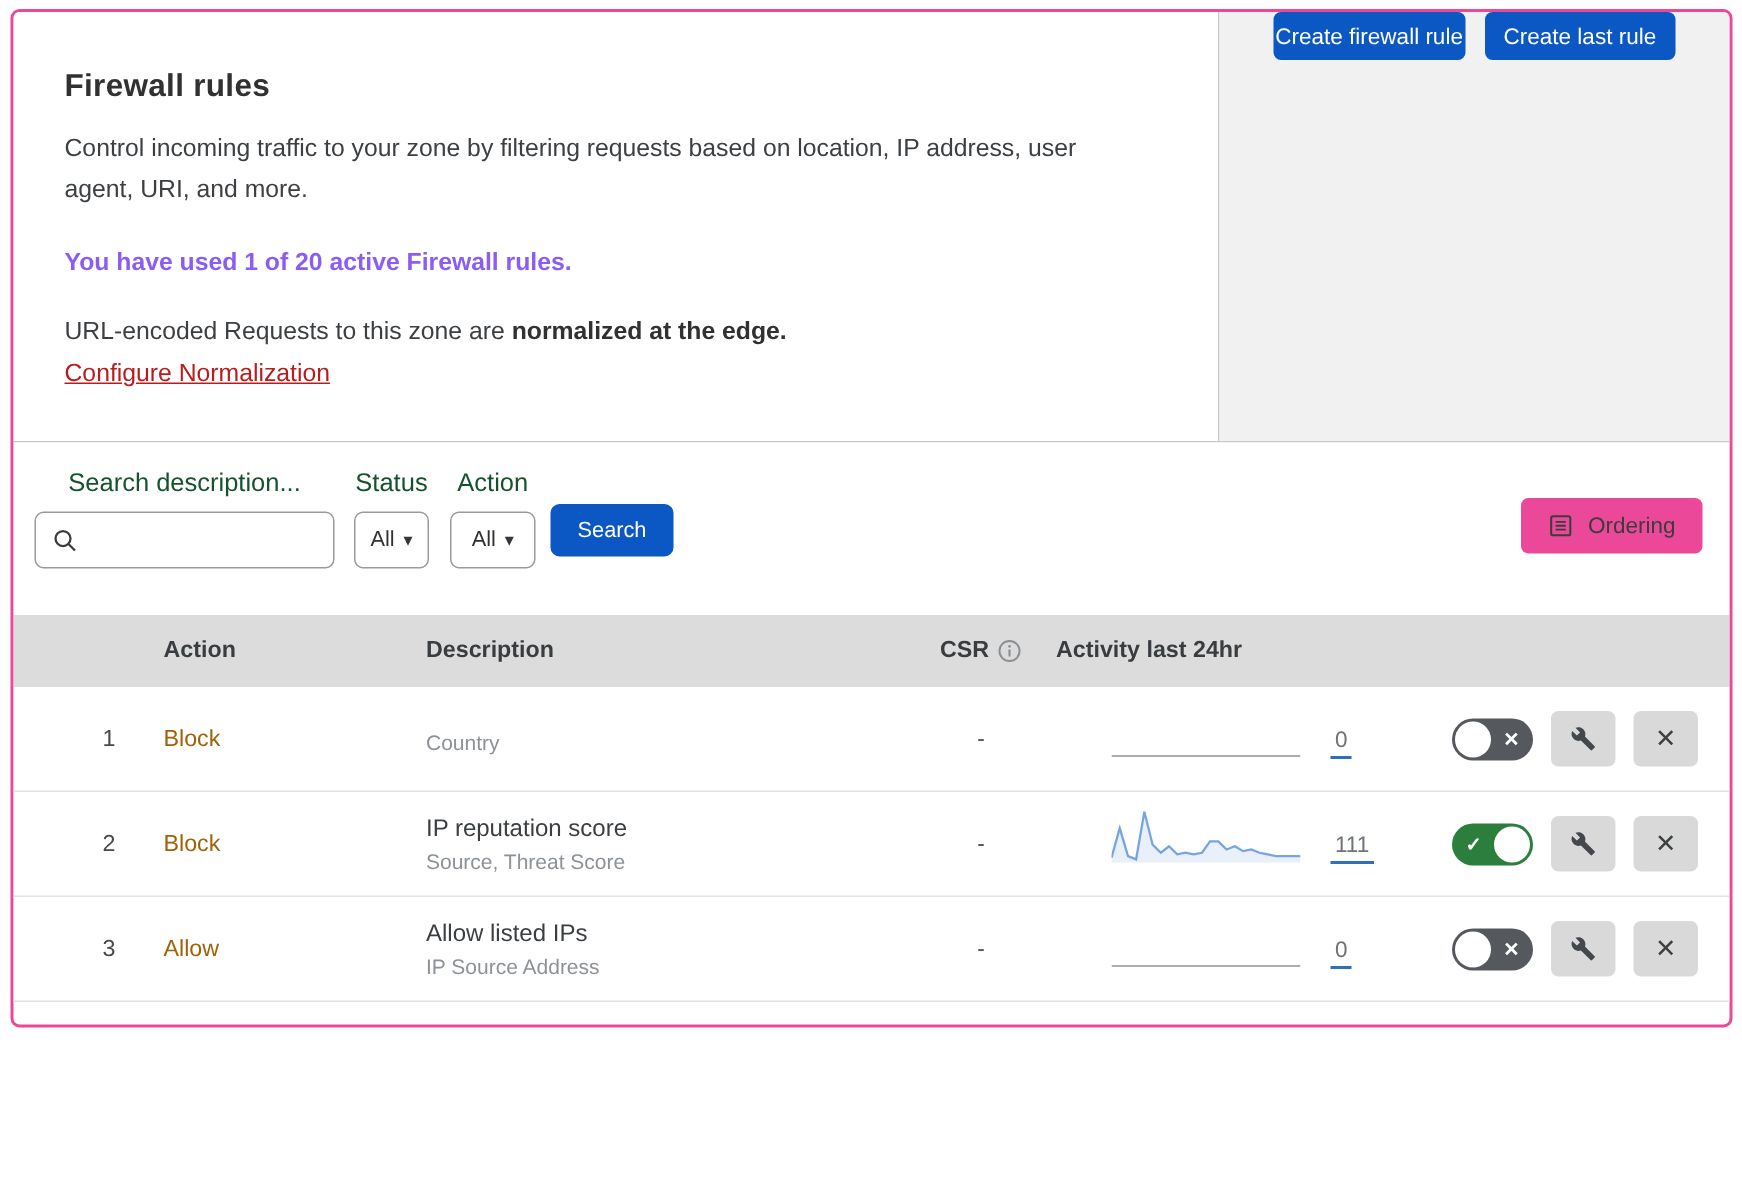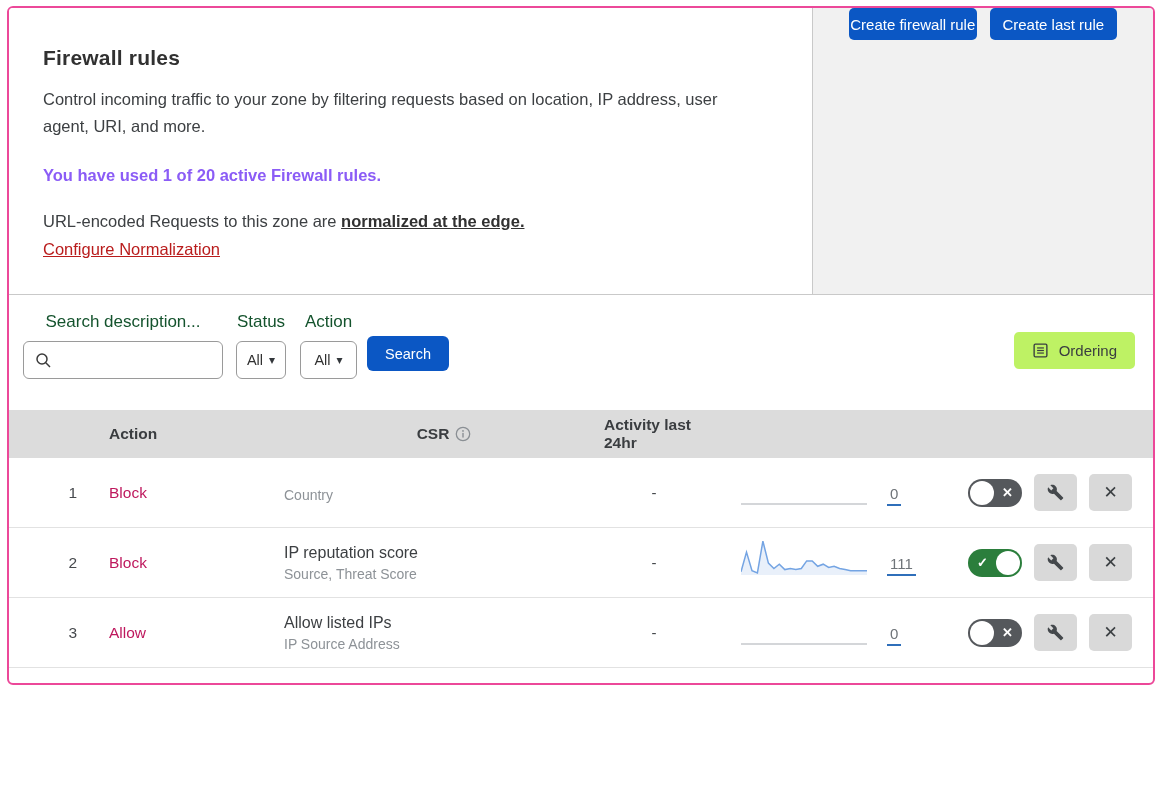--- a/index.html
+++ b/index.html
@@ -6,50 +6,50 @@
   html,body { width:1161px; height:791px; background:#fff; font-family:"Liberation Sans", sans-serif; color:#36393a; overflow:hidden; }
   .page { position:absolute; left:7px; top:6px; width:1148px; height:679px; border:2px solid #ec4899; border-radius:6px; background:#fff; overflow:hidden; }
 
   
   .top { display:flex; height:287px; border-bottom:1px solid #c9c9c9; }
   .intro-card { width:804px; background:#fff; border-right:1px solid #c9c9c9; padding:38px 34px 0 34px; }
   .page-title { font-size:21px; font-weight:600; color:#313131; letter-spacing:.2px; }
   .intro-desc { margin-top:16px; font-size:16.5px; line-height:1.62; color:#3d4043; max-width:712px; }
   .usage-line { margin-top:27px; font-size:16.5px; font-weight:700; color:#8b5cf6; }
   .norm-line { margin-top:27px; font-size:16.5px; color:#3d4043; }
-  .norm-line b { font-weight:700; color:#313131;text-decoration:underline; }
+  .norm-line b { font-weight:700; color:#313131; }
   .norm-link { display:inline-block; margin-top:9px; font-size:16.5px; color:#b91c1c; text-decoration:underline; cursor:pointer; }
   .side-panel { flex:1; background:#f1f1f1; display:flex; justify-content:space-between; padding:0 36px; gap:13px; }
   .blue-btn { display:block; width:100%; height:32px; background:#0b57c4; color:#fff; border:none; border-radius:5px; font-size:15px; font-family:inherit; cursor:pointer; }
 
   
   .filterbar { position:relative; height:115px; background:#fff; }
   .f-group { position:absolute; }
   .f-label { font-size:17px; color:#14532d; margin-bottom:9px; display:block;text-align:center; }
   .g-search { left:14px; top:17px; }
   .search-box { position:relative; width:200px; height:38px; border:1px solid #9a9a9a; border-radius:6px; background:#fff; }
   .search-box svg { position:absolute; left:11px; top:10px; }
   .search-input { position:absolute; left:32px; top:1px; width:160px; height:34px; border:none; outline:none; font-size:14px; font-family:inherit; background:transparent; }
   .g-status { left:227px; top:17px; }
   .g-action { left:291px; top:17px; }
   .select { height:38px; border:1px solid #9a9a9a; border-radius:6px; background:#fff; display:flex; align-items:center; justify-content:center; gap:6px; font-size:14.5px; color:#313131; cursor:pointer; }
   .sel-status { width:50px; }
   .sel-action { width:57px; }
   .caret { font-size:12px; color:#33373b; line-height:1; }
   .search-btn { position:absolute; left:358px; top:41px; width:82px; height:35px; background:#0b57c4; color:#fff; border:none; border-radius:6px; font-size:14.5px; font-family:inherit; cursor:pointer; }
-  .ordering-btn { position:absolute; right:18px; top:37px; height:37px; padding:0 18px; background:#bef264; border:none; border-radius:5px; font-size:15px; font-family:inherit; color:#3a3d40; display:flex; align-items:center; gap:10px; cursor:pointer; }
+  .ordering-btn { position:absolute; right:18px; top:37px; height:37px; padding:0 18px; background:#ec4899; border:none; border-radius:5px; font-size:15px; font-family:inherit; color:#3a3d40; display:flex; align-items:center; gap:10px; cursor:pointer; }
 
   
   .grid-cols { display:grid; grid-template-columns:100px 175px 320px 100px 240px 1fr; align-items:center; }
   .thead { height:48px; background:#dcdcdc; font-size:15.5px; font-weight:600; color:#3a3d40; }
   .th-csr { justify-self:center; display:flex; align-items:center; gap:6px; }
   .trow { height:70px; border-bottom:1px solid #e2e2e2; background:#fff; }
   .trow:last-of-type { height:65px; }
   .c-num { text-align:right; padding-right:32px; font-size:15.5px; color:#46494d; }
-  .c-action { font-size:15.5px; color:#be185d; }
+  .c-action { font-size:15.5px; color:#a16207; }
   .desc-main { font-size:16px; color:#3c3f42; }
   .desc-sub { margin-top:4px; font-size:14px; color:#8d9297; }
   .c-csr { justify-self:center; font-size:15px; color:#46494d; }
   .c-activity { display:flex; align-items:flex-end; padding-bottom:14px; }
   .spark { margin-left:37px; }
   .count { margin-left:20px; font-size:15px; color:#6f7479; border-bottom:2px solid #2f6fba; padding:0 3px 1px 3px; cursor:pointer; text-decoration:none; line-height:1.2; }
   .c-controls { display:flex; justify-content:flex-end; align-items:center; gap:12px; padding-right:21px; }
 
   
   .toggle { position:relative; width:54px; height:28px; border-radius:14px; cursor:pointer; flex:none; }
@@ -128,20 +128,21 @@
           <line x1="6" y1="10" x2="14" y2="10" stroke="#3a3d40" stroke-width="1.4"></line>
           <line x1="6" y1="13" x2="14" y2="13" stroke="#3a3d40" stroke-width="1.4"></line>
         </svg>
       <span>Ordering</span>
     </button>
   </div>
 
   <div class="thead grid-cols">
     <div></div>
     <div>Action</div>
+    <div>Description</div>
     <div class="th-csr">
       <span>CSR</span>
       <svg class="info-i" width="16" height="16" viewBox="0 0 16 16">
           <circle cx="8" cy="8" r="6.7" fill="none" stroke="#8a8f94" stroke-width="1.3"></circle>
           <circle cx="8" cy="4.9" r="0.9" fill="#8a8f94"></circle>
           <rect x="7.3" y="6.8" width="1.4" height="5" rx="0.7" fill="#8a8f94"></rect>
         </svg>
     </div>
     <div>Activity last 24hr</div>
     <div></div>

